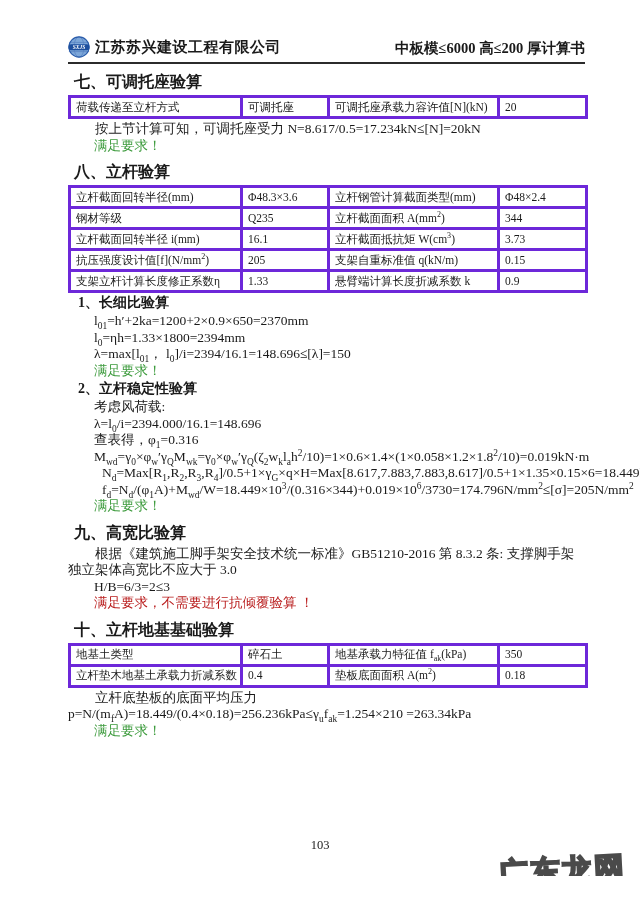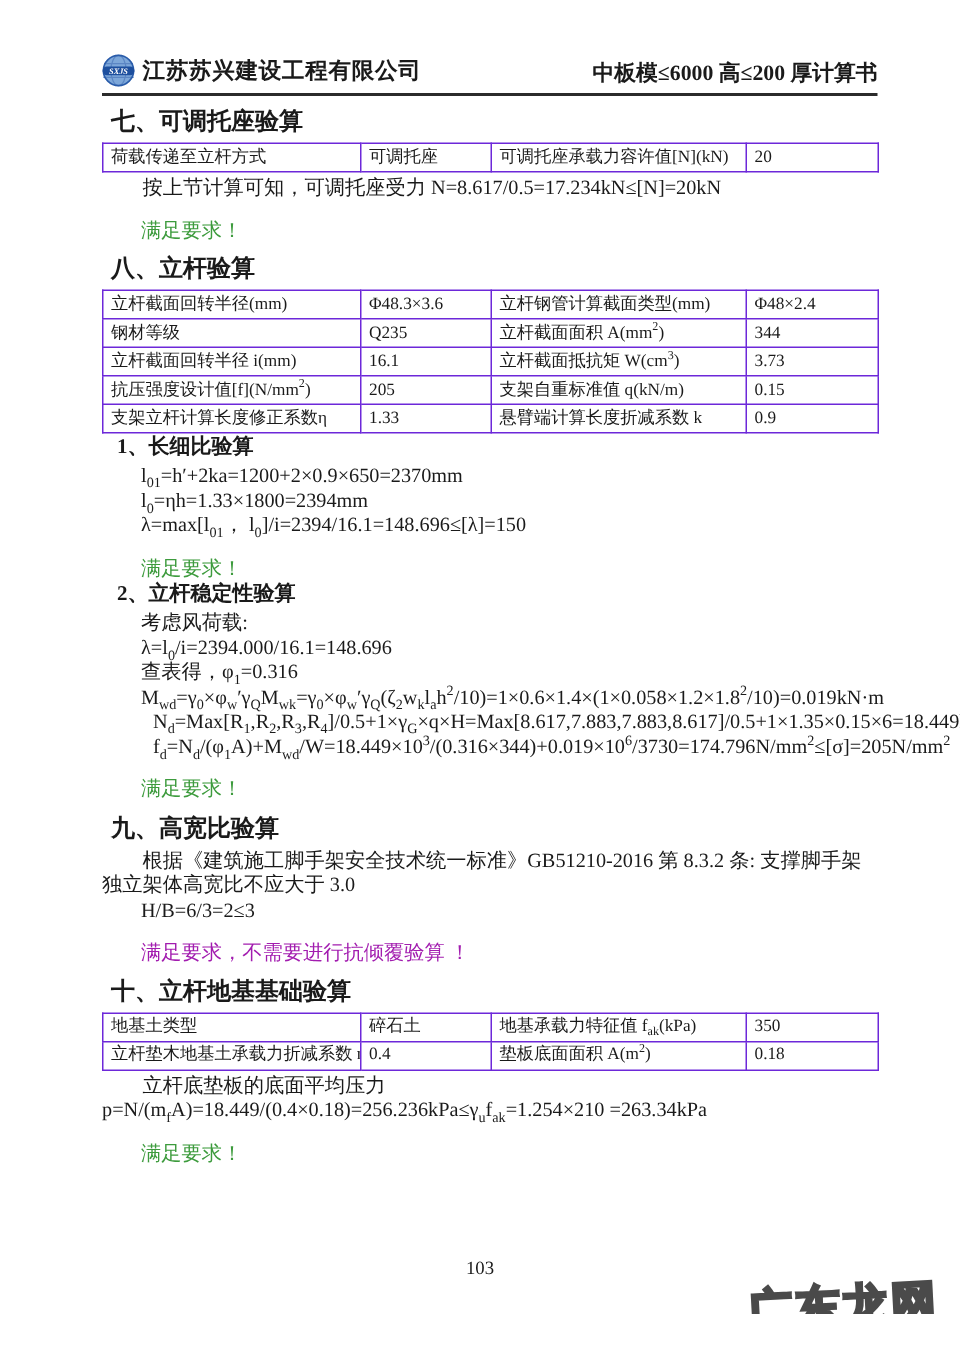--- a/index.html
+++ b/index.html
@@ -25,29 +25,29 @@
   .hdr-left{display:flex;align-items:center;}
   .logo{width:22px;height:22px;margin-right:5px;flex:0 0 auto;}
   .company{font-size:15px;font-weight:bold;letter-spacing:0.5px;white-space:nowrap;}
   .doctitle{font-size:14.5px;font-weight:bold;white-space:nowrap;}
   
   .h1{font-size:16px;font-weight:bold;margin:9px 0 4px 6px;line-height:18px;}
   .h2{font-size:14px;font-weight:bold;margin:2px 0 2px 10px;line-height:16px;}
   
   table.doc-table{border-collapse:collapse;width:100%;table-layout:fixed;font-size:11.5px;margin:1px 0 2px 0;}
   table.doc-table td{
-    border:1px solid #6d28d9;
+    border:3px solid #6d28d9;
     padding:2px 5px;height:14px;line-height:13px;
     vertical-align:middle;overflow:hidden;white-space:nowrap;
   }
   
   .body-para{font-size:13.5px;line-height:16.5px;margin:2px 0 0 0;text-indent:27px;}
   .formula-line{font-size:13.5px;line-height:16.5px;padding-left:26px;margin:0;}
   .formula-para{font-size:13.5px;line-height:16.5px;text-indent:34px;margin:0;}
-  .pass{font-size:13.5px;line-height:16.5px;padding-left:26px;margin:12px 0 1px 0;color:#3d9b3d;}
+  .pass{font-size:13.5px;line-height:16.5px;padding-left:26px;margin:0 0 1px 0;color:#3d9b3d;}
   sub,sup{font-size:70%;line-height:0;}
   
   .footer{position:absolute;top:838px;left:0;width:100%;text-align:center;font-size:12.5px;}
   .watermark{
     position:absolute;top:851px;right:14px;
     font-family:"Liberation Sans","DejaVu Sans",sans-serif;
     font-size:30px;font-weight:bold;letter-spacing:2px;
     color:#ffffff;
     -webkit-text-stroke:2px #4a4a4a;
     text-shadow:0 0 1px #4a4a4a;
@@ -149,21 +149,21 @@
     <div class="formula-line">λ=l<sub>0</sub>/i=2394.000/16.1=148.696</div>
     <div class="formula-line">查表得，φ<sub>1</sub>=0.316</div>
     <div class="formula-line">M<sub>wd</sub>=γ<sub>0</sub>×φ<sub>w</sub>′γ<sub>Q</sub>M<sub>wk</sub>=γ<sub>0</sub>×φ<sub>w</sub>′γ<sub>Q</sub>(ζ<sub>2</sub>w<sub>k</sub>l<sub>a</sub>h<sup>2</sup>/10)=1×0.6×1.4×(1×0.058×1.2×1.8<sup>2</sup>/10)=0.019kN·m</div>
     <div class="formula-para">N<sub>d</sub>=Max[R<sub>1</sub>,R<sub>2</sub>,R<sub>3</sub>,R<sub>4</sub>]/0.5+1×γ<sub>G</sub>×q×H=Max[8.617,7.883,7.883,8.617]/0.5+1×1.35×0.15×6=18.449kN</div>
     <div class="formula-para">f<sub>d</sub>=N<sub>d</sub>/(φ<sub>1</sub>A)+M<sub>wd</sub>/W=18.449×10<sup>3</sup>/(0.316×344)+0.019×10<sup>6</sup>/3730=174.796N/mm<sup>2</sup>≤[σ]=205N/mm<sup>2</sup></div>
     <div class="pass" style="color: rgb(61, 155, 61);">满足要求！</div>
 
     <div class="h1">九、高宽比验算</div>
     <div class="body-para">根据《建筑施工脚手架安全技术统一标准》GB51210-2016 第 8.3.2 条: 支撑脚手架独立架体高宽比不应大于 3.0</div>
     <div class="formula-line">H/B=6/3=2≤3</div>
-    <div class="pass" style="color: #a21caf;">满足要求，不需要进行抗倾覆验算 ！</div>
+    <div class="pass" style="color: #b91c1c;">满足要求，不需要进行抗倾覆验算 ！</div>
 
     <div class="h1">十、立杆地基基础验算</div>
     <table class="doc-table">
       <colgroup>
           <col style="width:172px">
           <col style="width:87px">
           <col style="width:170px">
           <col style="width:88px">
         </colgroup>
       <tbody>

